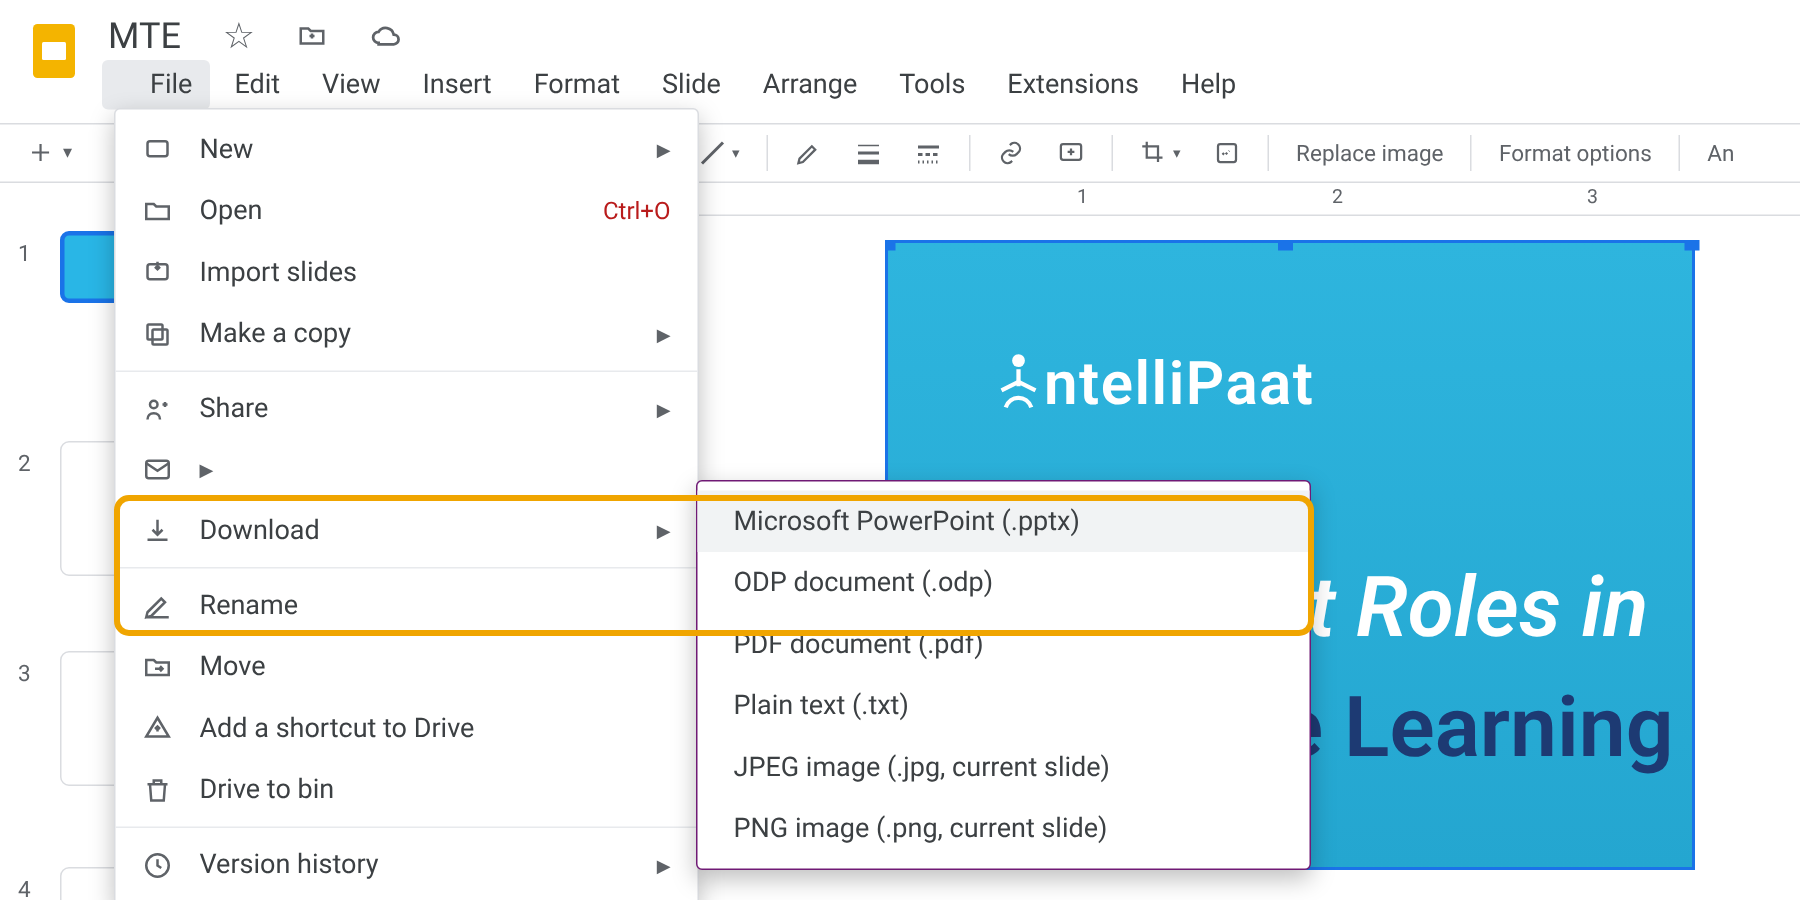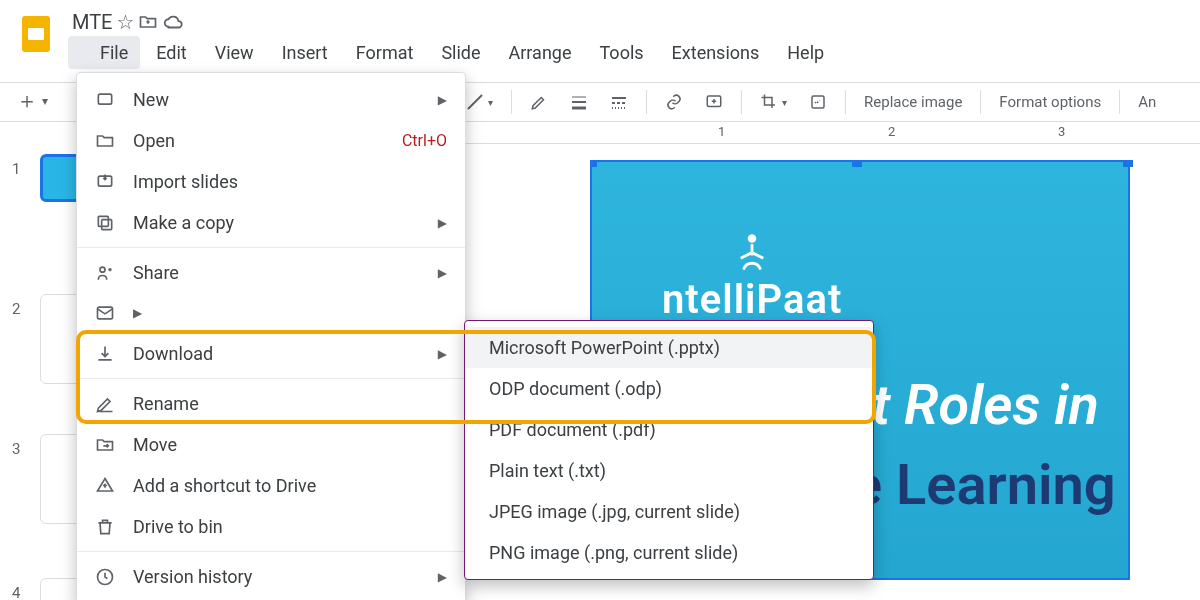--- a/index.html
+++ b/index.html
@@ -1,38 +1,38 @@
 <!DOCTYPE html>
 <html><head>
 <meta charset="utf-8">
 <style>
   * { margin:0; padding:0; box-sizing:border-box; font-family:"Google Sans",Roboto,Arial,sans-serif; }
   body { width:1200px; height:600px; overflow:hidden; background:#fff; color:#3c4043; position:relative; }
   .top { display:flex; align-items:flex-start; padding:8px 10px 0 10px; }
   .logo { width:40px; height:40px; margin:6px 12px 0 6px; }
   .docinfo { flex:1; }
-  .title-row { display:flex; align-items:center; gap:4px; font-size:20px; color:#3c4043; padding:2px 0 2px 4px;}
+  .title-row { display:flex; align-items:center; gap:28px; font-size:24px; color:#3c4043; padding:2px 0 2px 4px;}
   .star,.folder,.cloud { color:#5f6368; }
   .menubar { display:flex; gap:4px; padding:0; font-size:18px; color:#3c4043; }
   .menubar div { padding:6px 12px; border-radius:4px; }
   .menubar .sel { background:#e8eaed;padding-left:32px; }
   .toolbar { position:absolute; top:82px; left:0; right:0; height:40px; border-top:1px solid #dadce0; border-bottom:1px solid #dadce0; display:flex; align-items:center; padding:0 12px; gap:6px; background:#fff; color:#5f6368; font-size:15px; overflow:hidden;}
   .tool { padding:4px 8px; display:flex; align-items:center; gap:4px;}
   .sep { width:1px; height:24px; background:#dadce0; margin:0 4px;}
   .canvas-area { position:absolute; top:122px; left:120px; right:0; bottom:0; }
   .ruler { height:22px; position:relative; font-size:13px; color:#5f6368; border-bottom:1px solid #dadce0; }
   .ruler .tick { position:absolute; top:2px; }
   .slide-panel { position:absolute; top:122px; left:0; width:120px; bottom:0; }
   .thumb-num { position:absolute; left:12px; font-size:15px; color:#5f6368;}
   .thumb { position:absolute; left:40px; width:70px; height:48px; border:1px solid #dadce0; border-radius:6px; background:#fff;}
   .thumb.sel { border:3px solid #1a73e8; background:#29b6e6;}
   .slide-canvas { position:absolute; left:590px; top:160px; right:0; bottom:0; overflow:hidden;}
   .slide { width:540px; height:420px; background:linear-gradient(180deg,#2eb5de 0%, #24a6d0 100%); border:2px solid #1a73e8; position:relative; color:#fff; }
   .handle { position:absolute; width:10px; height:10px; background:#1a73e8; }
-  .brand { position:absolute; left:70px; top:70px; font-size:40px; font-weight:600; letter-spacing:1px; display:flex; align-items:center; gap:0;flex-direction:column;}
+  .brand { position:absolute; left:70px; top:70px; font-size:40px; font-weight:600; letter-spacing:1px; display:flex; align-items:center; gap:0;}
   .big1 { position:absolute; left:280px; top:210px; font-size:56px; font-weight:600; color:#fff;font-style:italic; }
   .big2 { position:absolute; left:260px; top:290px; font-size:56px; font-weight:600; color:#1d3a73; }
   
   .menu { position:absolute; top:72px; left:76px; width:390px; background:#fff; border:1px solid #dadce0; border-radius:4px; box-shadow:0 6px 16px rgba(0,0,0,.25); padding:6px 0; z-index:10;}
   .mi { display:flex; align-items:center; gap:18px; padding:10px 18px; font-size:18px; color:#3c4043;}
   .mi .sp { flex:1;}
   .mi .sc { color:#b91c1c; font-size:16px;}
   .mi .tri { color:#5f6368; font-size:12px;}
   .msep { height:1px; background:#e8eaed; margin:4px 0;}
   .submenu { position:absolute; top:320px; left:464px; width:410px; background:#fff; border:1px solid #701a75; border-radius:4px; box-shadow:0 6px 16px rgba(0,0,0,.25); padding:6px 0; z-index:11;}

